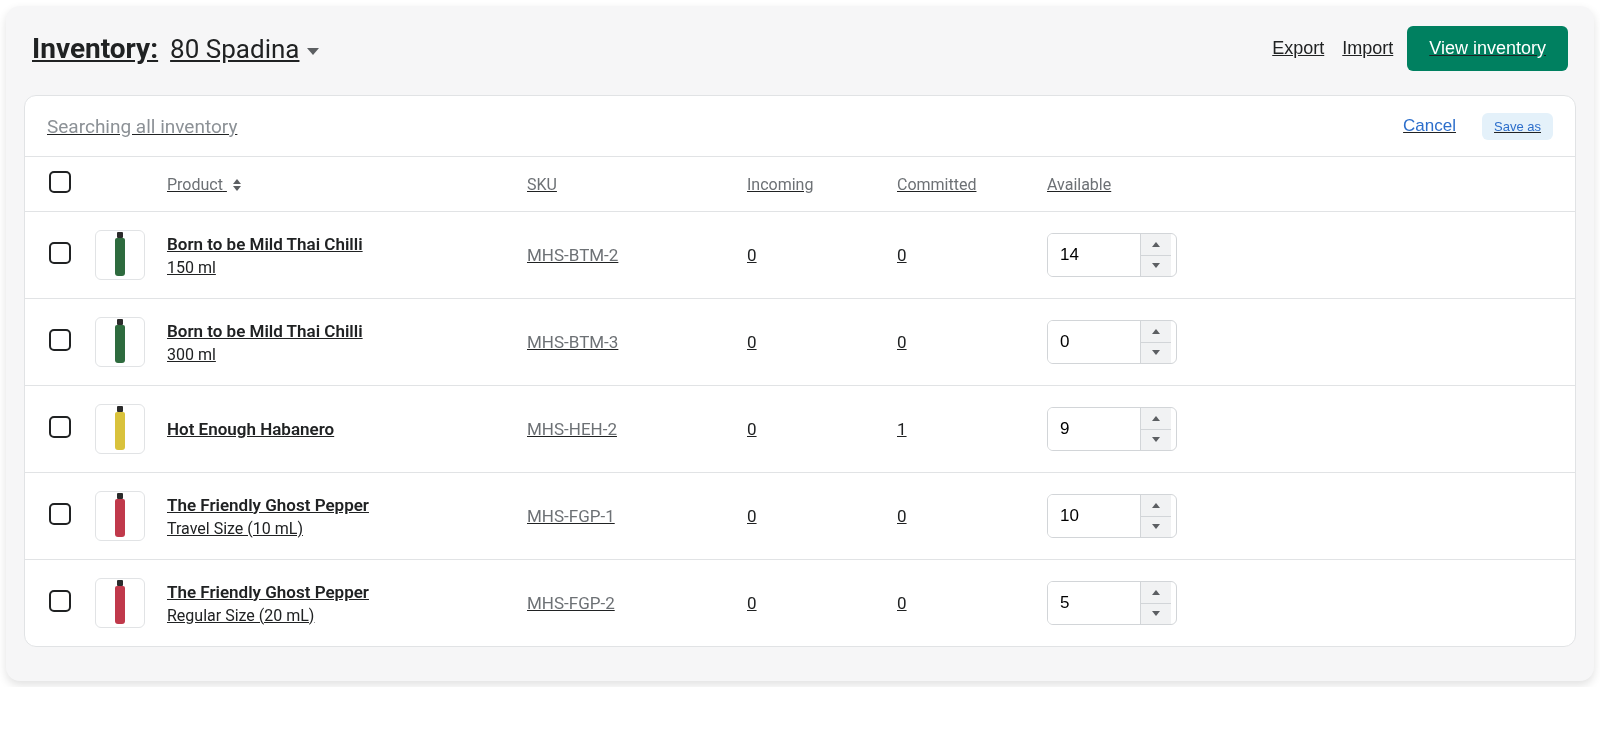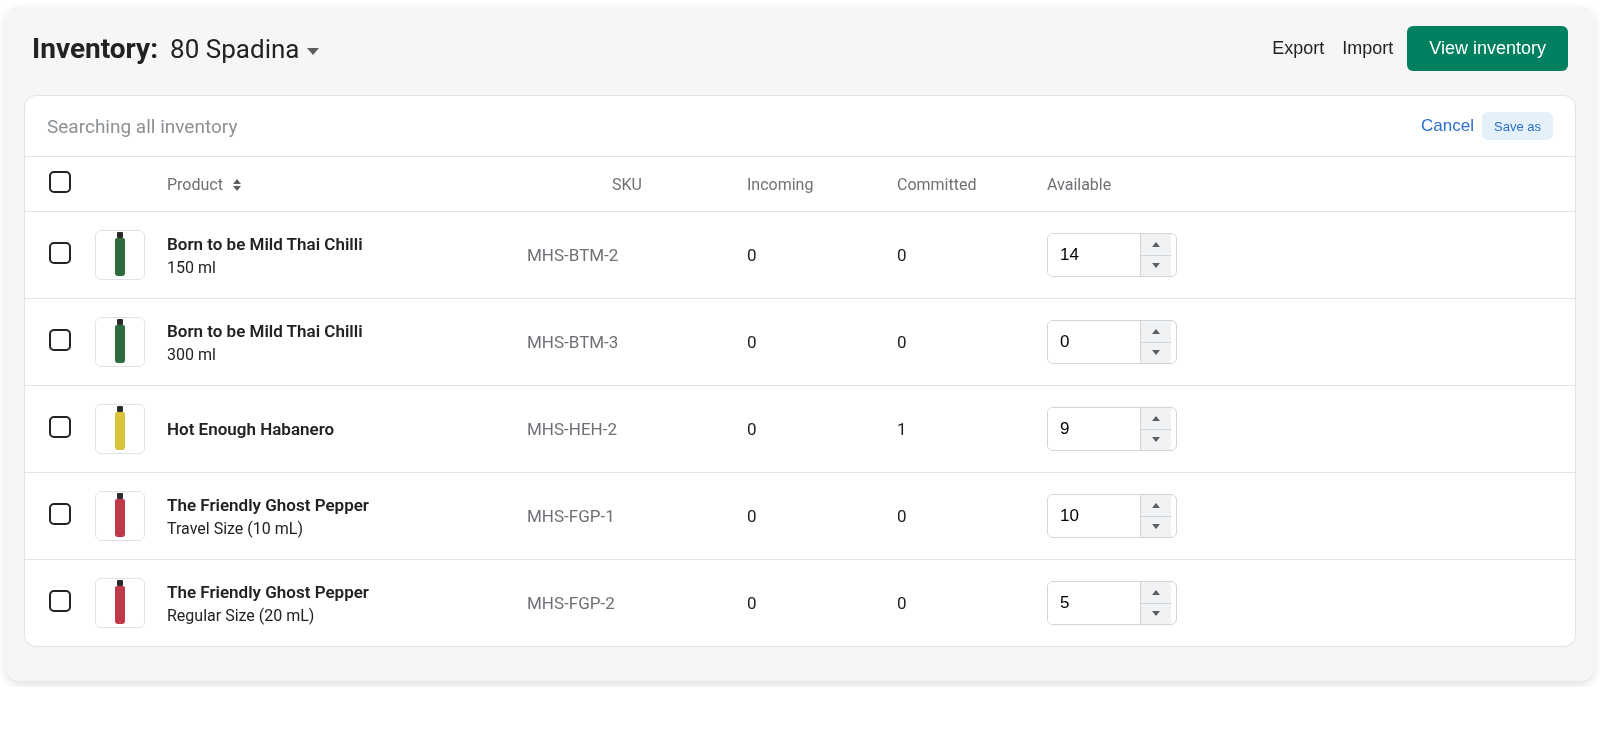--- a/index.html
+++ b/index.html
@@ -23,20 +23,21 @@
     color: var(--text-dark);
     font-size: 15px;
   }
   .page {
     background: var(--bg);
     border-radius: 14px;
     padding: 0 0 0 0;
     box-shadow: 0 4px 10px rgba(0,0,0,0.12);
     margin: 6px;
     overflow: hidden;
+    text-decoration: underline;
   }
   .header {
     display: flex;
     align-items: center;
     padding: 20px 26px 24px 26px;
   }
   .title-wrap {
     display: flex;
     align-items: baseline;
     gap: 12px;
@@ -96,21 +97,22 @@
     padding: 16px 22px;
     border-bottom: 1px solid var(--border-light);
   }
   .search-text {
     color: var(--text-subdued);
     font-size: 19px;
   }
   .search-actions {
     margin-left: auto;
     display: flex;
-    gap: 6px;
+    align-items: center;
+    gap: 24px;
   }
   .link-btn {
     background: none;
     border: none;
     color: var(--link);
     font-size: 17px;
     cursor: pointer;
     padding: 4px 2px;
   }
   .saveas-btn {
@@ -164,21 +166,21 @@
     text-align: left;
     font-weight: 400;
     color: var(--text-muted);
     font-size: 16px;
     padding: 14px 10px;
     border-bottom: 1px solid var(--border-light);
   }
   th.col-check, td.col-check { width: 60px; padding-left: 24px; }
   th.col-thumb, td.col-thumb { width: 72px; }
   th.col-product { width: 360px; }
-  th.col-sku { width: 220px; text-align: center; }
+  th.col-sku { width: 220px; }
   th.col-num { width: 150px; }
   th.col-avail { width: 200px; }
   tbody tr {
     border-bottom: 1px solid var(--border-light);
   }
   tbody tr:last-child { border-bottom: none; }
   tbody td {
     padding: 18px 10px;
     vertical-align: middle;
     font-size: 17px;

